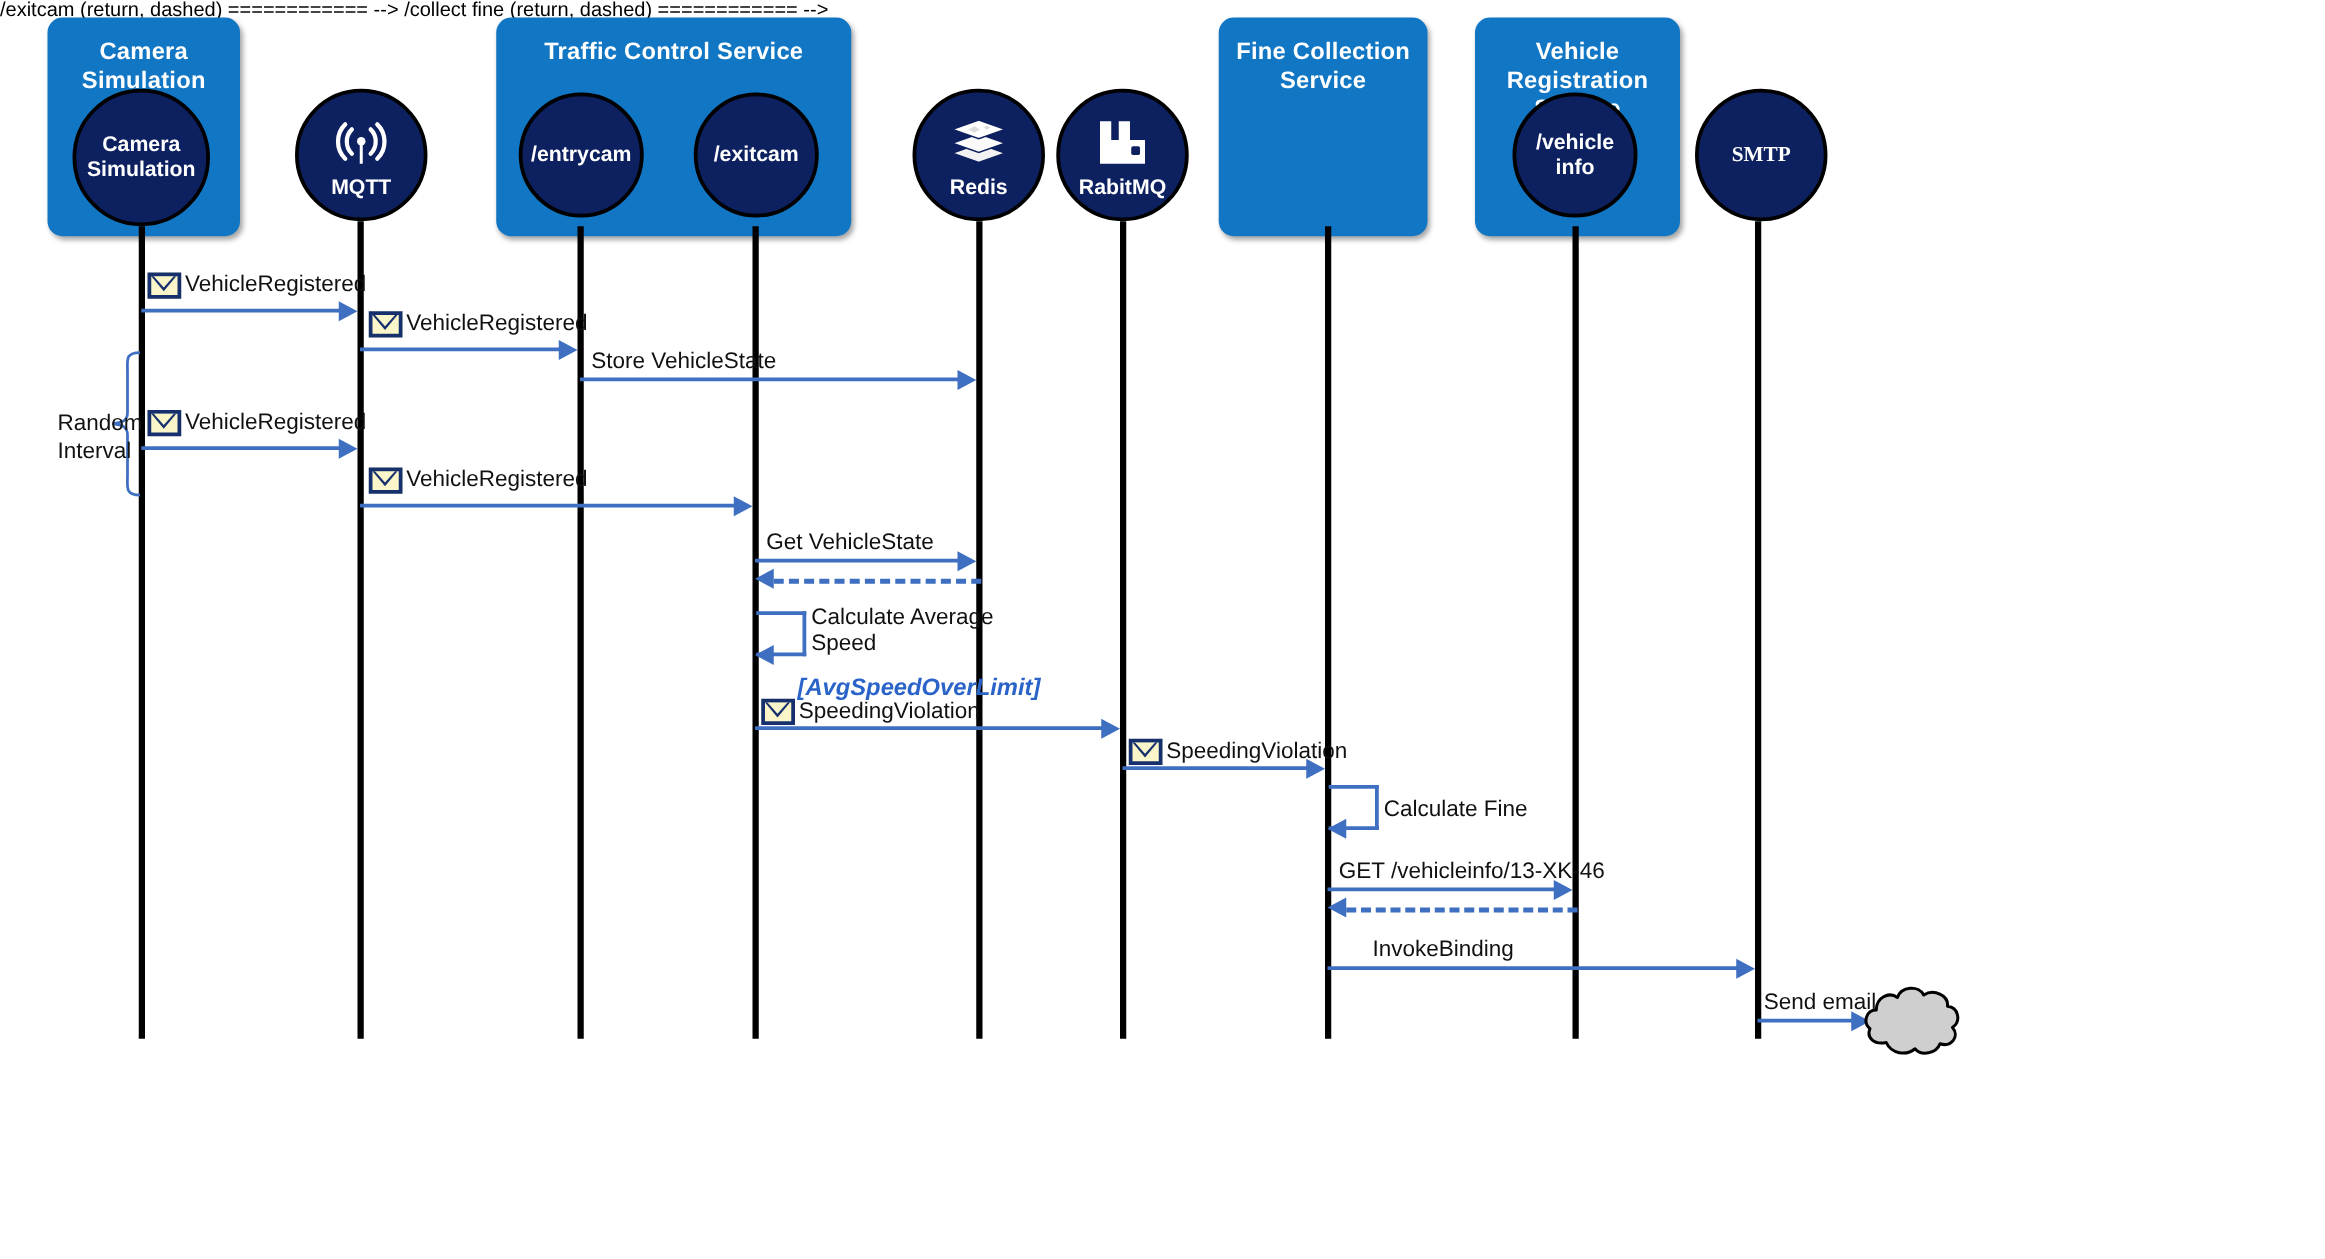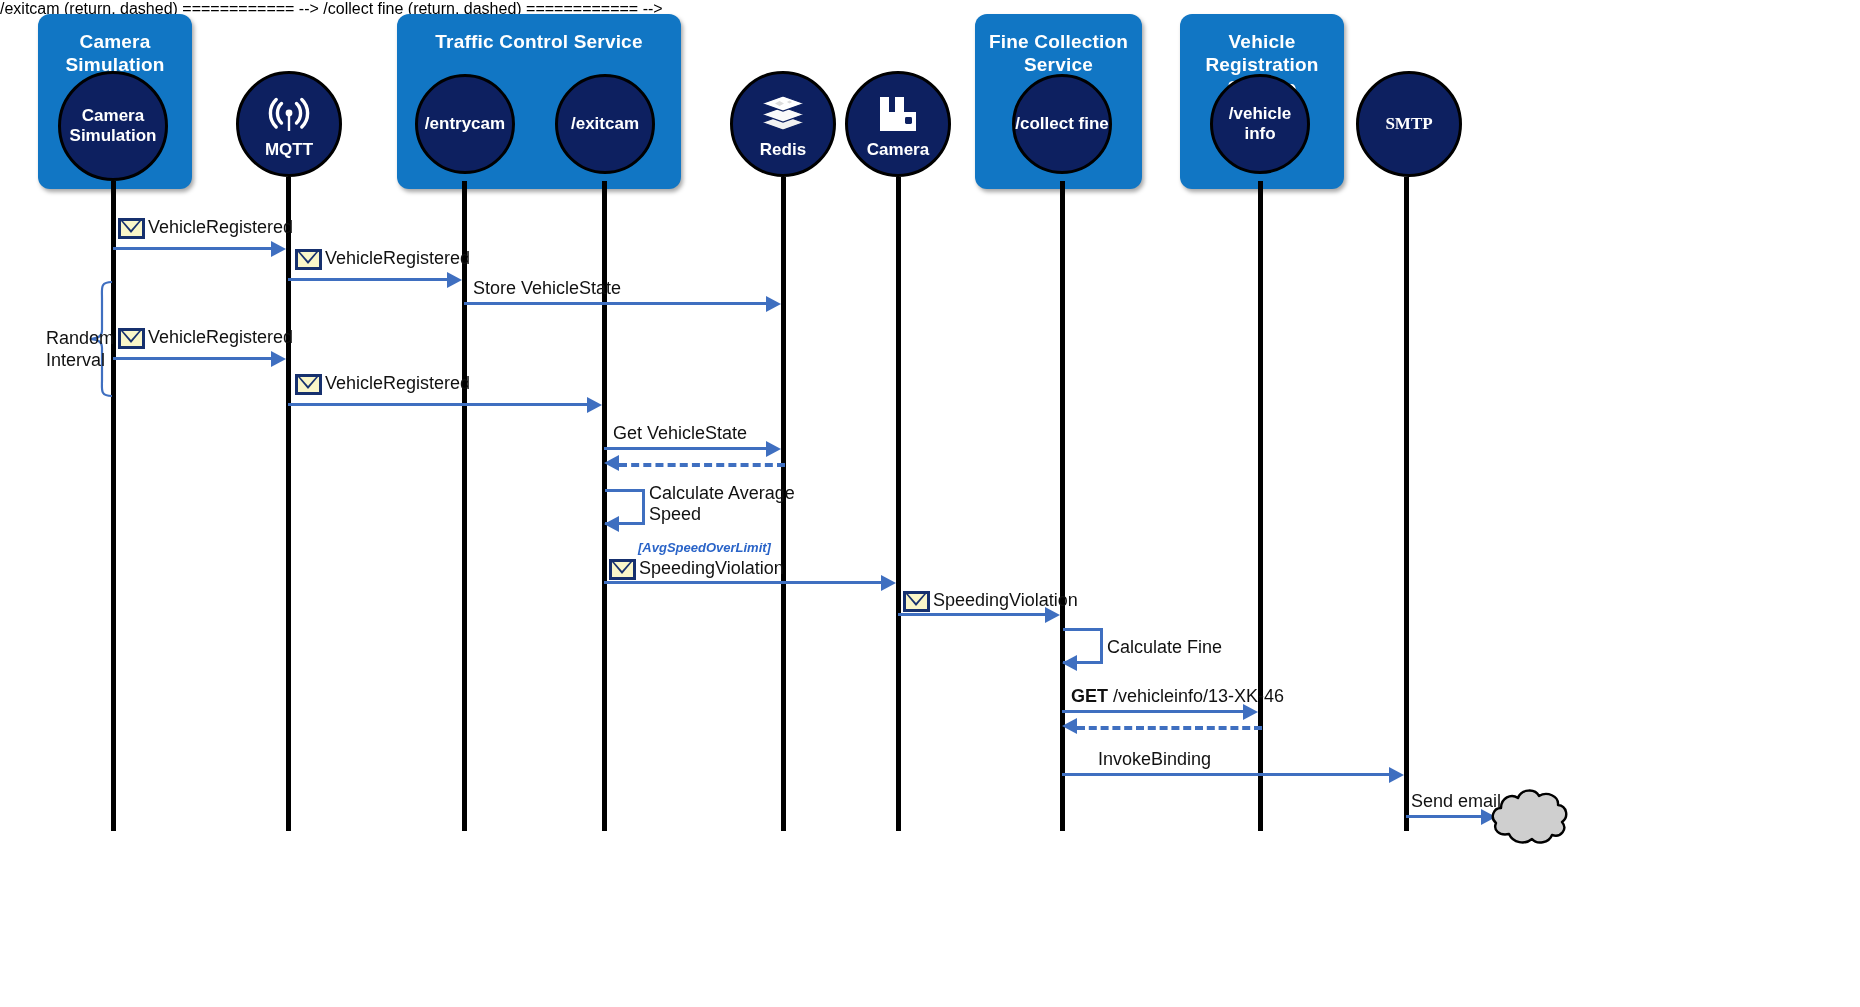--- a/index.html
+++ b/index.html
@@ -22,22 +22,22 @@
 
   
   .msg{position:absolute;height:0;}
   .msg .shaft{position:absolute;left:0;top:0;height:3px;background:#3f6fc0;}
   .msg .shaft.dashed{height:0;background:none;border-top:4px dashed #3f6fc0;}
   .msg .head{position:absolute;top:-6px;width:0;height:0;border-top:8px solid transparent;border-bottom:8px solid transparent;}
   .msg .head.r{border-left:15px solid #3f6fc0;}
   .msg .head.l{border-right:15px solid #3f6fc0;}
   .mlabel{position:absolute;font-size:18px;color:#111;white-space:nowrap;line-height:21px;}
   .mlabel.two{white-space:normal;width:150px;}
-  .guard{position:absolute;font-size:13px;color:#2a64c8;font-style:italic;font-weight:600;white-space:nowrap;}
-  .verb{font-weight:bold;}
+  .guard{position:absolute;font-size:19px;color:#2a64c8;font-style:italic;font-weight:600;white-space:nowrap;}
+  .verb{font-weight:normal;}
 
   
   .env{position:absolute;width:27px;height:21px;background:#faf6c9;border:3px solid #16306e;box-sizing:border-box;}
   .env:before{content:"";position:absolute;left:0;top:0;width:0;height:0;
       border-left:10.5px solid transparent;border-right:10.5px solid transparent;border-top:12px solid #16306e;}
   .env:after{content:"";position:absolute;left:2.2px;top:0;width:0;height:0;
       border-left:8.3px solid transparent;border-right:8.3px solid transparent;border-top:9px solid #faf6c9;}
 
   
   .selfloop{position:absolute;border:3px solid #3f6fc0;border-left:none;box-sizing:border-box;}
@@ -117,26 +117,23 @@
     <span class="nlabel">Redis</span>
   </div>
 
   <div class="node icononly" style="left:845px;top:71px;width:106px;height:106px;">
     <span class="nicon">
       <svg width="40" height="38" viewBox="0 0 40 38">
         <path d="M2 2 h9 v15 h6 V2 h9 v15 h12 v19 H2 Z" fill="#ffffff"></path>
         <rect x="27" y="22" width="7" height="7" rx="1.4" fill="#0d2060"></rect>
       </svg>
     </span>
-    <span class="nlabel">Camera</span>
-  </div>
-
-  <div class="node" style="left:1012px;top:74px;width:100px;height:100px;">
-    <span class="nlabel">/collect fine</span>
-  </div>
+    <span class="nlabel">RabitMQ</span>
+  </div>
+
 
   <div class="node" style="left:1210px;top:74px;width:100px;height:100px;">
     <span class="nlabel">/vehicle info</span>
   </div>
 
   <div class="node" style="left:1356px;top:71px;width:106px;height:106px;font-family:Liberation Serif, serif;">
     <span class="nlabel">SMTP</span>
   </div>
 
   

